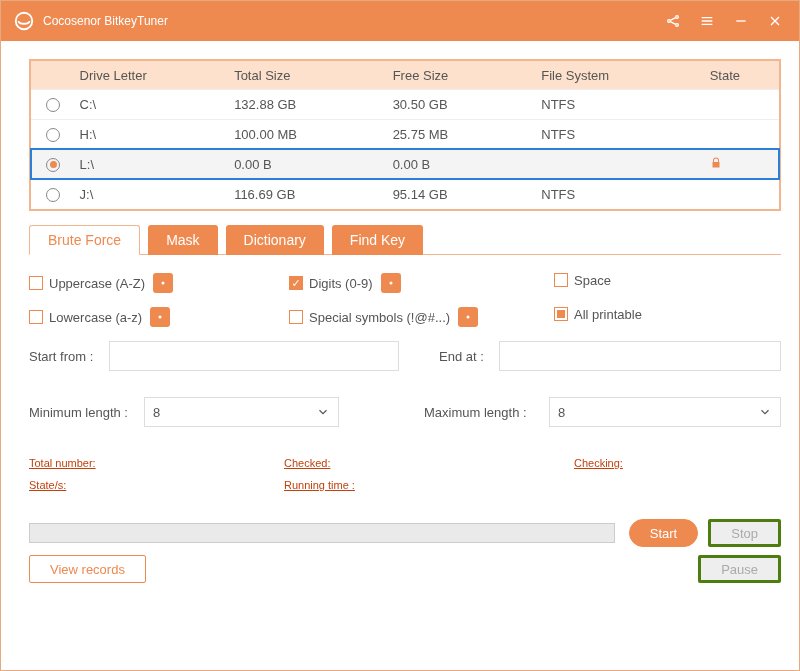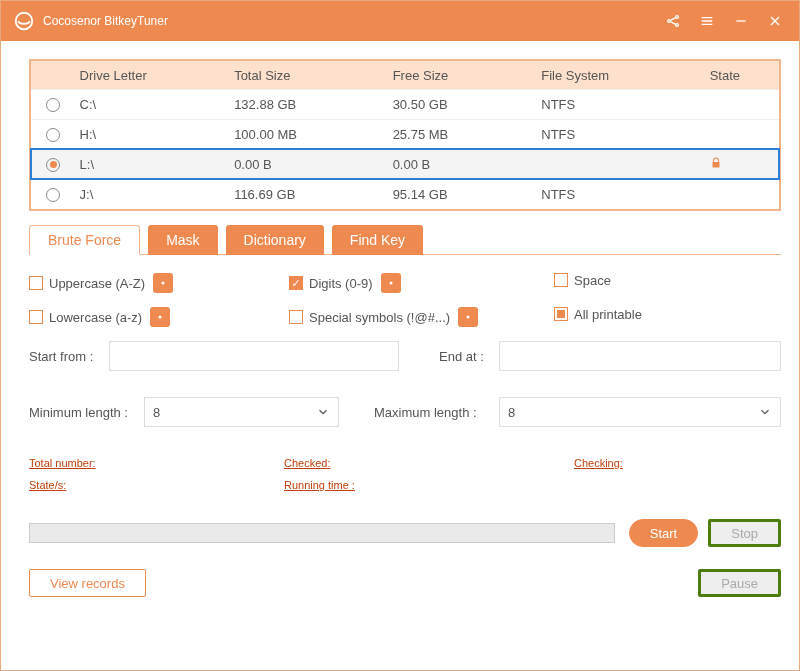--- a/index.html
+++ b/index.html
@@ -45,21 +45,21 @@
   .chev { width:14px; height:14px; }
   .stats-row { display:flex; margin-top:22px; font-size:11px; color:#c2410c;text-decoration:underline; }
   .stats-a { width:255px; }
   .stats-b { width:290px; }
   .progress { height:20px; border:1px solid #ccc; background:#eaeaea; flex:1; margin-right:14px; }
   .btn { height:28px; padding:0 20px; font-size:13px; border-radius:2px; cursor:pointer; display:flex; align-items:center; justify-content:center; }
   .btn-primary { background:#ee8950; color:#fff; border:1px solid #ee8950; }
   .btn-disabled { background:#eee; color:#aaa; border:3px solid #4d7c0f; cursor:default; }
   .btn-outline { background:#fff; color:#ee8950; border:1px solid #ee8950; }
   .bottom-row { display:flex; margin-top:28px; align-items:center; }
-  .bottom-row2 { display:flex; margin-top:22px; align-items:center;gap:8px; }
+  .bottom-row2 { display:flex; margin-top:8px; align-items:center;gap:8px; }
 </style>
 </head>
 <body>
 
 <div class="titlebar">
   <div class="logo">
     <svg viewBox="0 0 24 24" fill="none" stroke="#fff" stroke-width="2">
         <circle cx="12" cy="12" r="9"></circle>
         <path d="M6 12 a6 3 0 0 0 12 0"></path>
       </svg>
@@ -218,21 +218,21 @@
   </div>
 
   <div class="form-row" style="margin-top:26px;">
     <span class="lbl" style="width:115px;">Minimum length :</span>
     <div class="select" style="width:195px;">
       <span>8</span>
       <svg class="chev" viewBox="0 0 24 24" fill="none" stroke="#555" stroke-width="2">
           <path d="M6 9l6 6 6-6"></path>
         </svg>
     </div>
-    <span class="lbl" style="width:125px; margin-left:35px;">Maximum length :</span>
+    <span class="lbl" style="width:125px; margin-left:85px;">Maximum length :</span>
     <div class="select" style="flex:1;">
       <span>8</span>
       <svg class="chev" viewBox="0 0 24 24" fill="none" stroke="#555" stroke-width="2">
           <path d="M6 9l6 6 6-6"></path>
         </svg>
     </div>
   </div>
 
   <div class="stats-row" style="margin-top:30px;">
     <div class="stats-a">Total number:</div>

